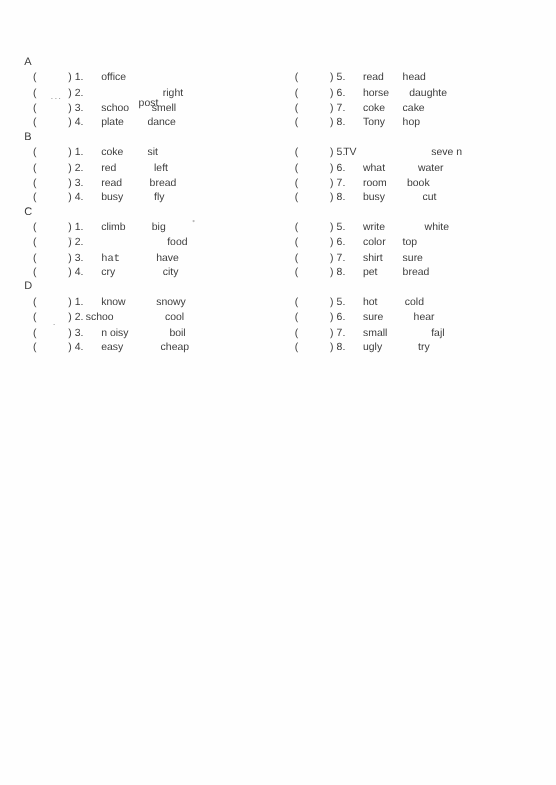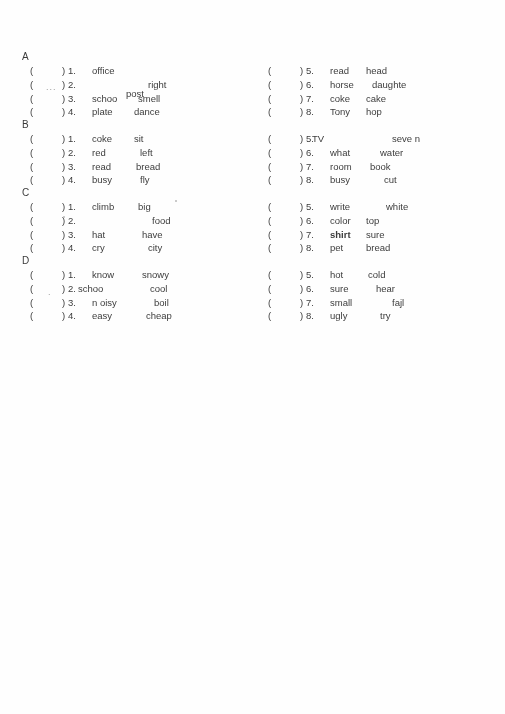--- a/index.html
+++ b/index.html
@@ -258,21 +258,21 @@
         <span class="paren-close">)</span>
         <span class="num">2.</span>
         <span class="w1" style="left: 62px;"></span>
         <span class="w2" style="left: 122px;">food</span>
       </div>
       <div class="row" style="left: 30px; top: 227.6px;">
         <span class="paren-open">(</span>
         <span class="blank"></span>
         <span class="paren-close">)</span>
         <span class="num">3.</span>
-        <span class="w1" style="left: 62px;">hat</span>
+        <span class="w1" style="left: 62px; font-family: Liberation Mono, monospace;">hat</span>
         <span class="w2" style="left: 112px;">have</span>
       </div>
       <div class="row" style="left: 30px; top: 241.4px;">
         <span class="paren-open">(</span>
         <span class="blank"></span>
         <span class="paren-close">)</span>
         <span class="num">4.</span>
         <span class="w1" style="left: 62px;">cry</span>
         <span class="w2" style="left: 118px;">city</span>
       </div>
@@ -290,21 +290,21 @@
         <span class="paren-close">)</span>
         <span class="num">6.</span>
         <span class="w1" style="left: 62px;">color</span>
         <span class="w2" style="left: 98px;">top</span>
       </div>
       <div class="row" style="left: 268px; top: 227.6px;">
         <span class="paren-open">(</span>
         <span class="blank"></span>
         <span class="paren-close">)</span>
         <span class="num">7.</span>
-        <span class="w1" style="left: 62px; font-weight: bold;">shirt</span>
+        <span class="w1" style="left: 62px;">shirt</span>
         <span class="w2" style="left: 98px;">sure</span>
       </div>
       <div class="row" style="left: 268px; top: 241.4px;">
         <span class="paren-open">(</span>
         <span class="blank"></span>
         <span class="paren-close">)</span>
         <span class="num">8.</span>
         <span class="w1" style="left: 62px;">pet</span>
         <span class="w2" style="left: 98px;">bread</span>
       </div>

